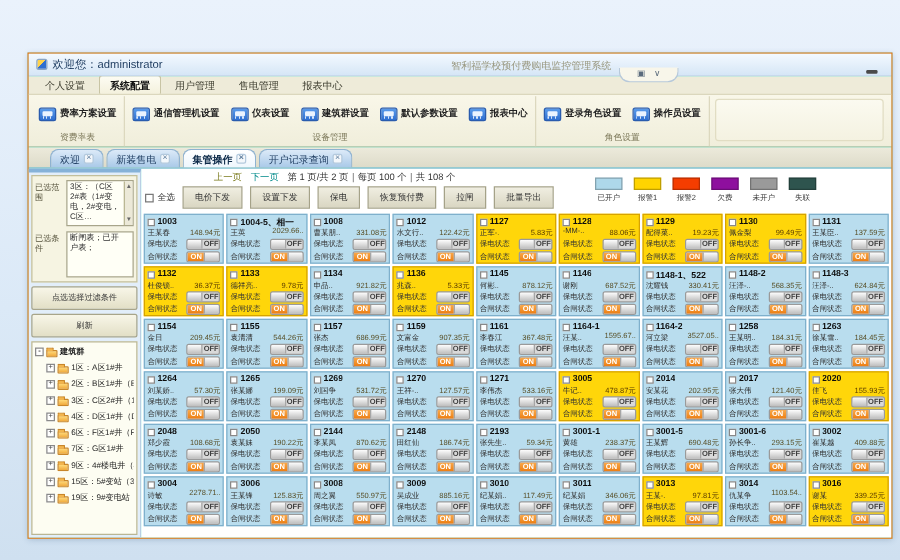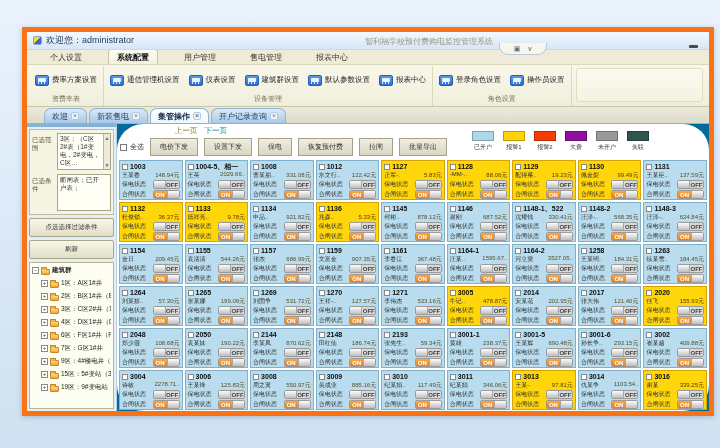--- a/index.html
+++ b/index.html
@@ -1,51 +1,51 @@
 <!DOCTYPE html>
 <html><head>
 <meta charset="utf-8">
 <style>
   * { box-sizing: border-box; margin: 0; padding: 0; }
   html,body { width:720px; height:448px; overflow:hidden; }
   body { font-family:"Liberation Sans", sans-serif; position:relative;
          background:linear-gradient(180deg,#eaf2fc 0%,#dbe9f7 55%,#cfe0f0 100%); }
 
-  #window { position:absolute; left:22px; top:27px; width:692px; height:389px;
-            background:#0369a1; border:5px solid #f97316; box-shadow:0 1px 5px rgba(50,85,125,.3);
+  #window { position:absolute; left:22px; top:42px; width:692px; height:389px;
+            background:#5eead4; border:1px solid #f97316; box-shadow:0 1px 5px rgba(50,85,125,.3);
             display:flex; flex-direction:column; }
 
   
   #titlebar { height:18px; background:linear-gradient(#f3f9ff,#d6e6f6);
               border-bottom:1px solid #c7d9ec; position:relative;
               display:flex; align-items:center; padding:0 6px; flex:none; }
   .app-icon { width:9px; height:9px; border-radius:2px; flex:none;
               background:linear-gradient(135deg,#ffd24a 0 45%,#2f6fd0 45% 100%);
               border:1px solid #8aa5c4; }
   .welcome { font-size:9px; color:#1c3a5e; margin-left:4px; }
   #app-title { position:absolute; left:338px; top:4px; font-size:8px; color:#98977f; white-space:nowrap; }
   #collapse-pill { position:absolute; left:472px; top:11px; width:48px; height:12px;
                    background:#f8f6ea; border:1px solid #b7c9da; border-top:none;
                    border-radius:0 0 9px 9px; display:flex; align-items:center;
                    justify-content:center; gap:7px; font-size:7px; color:#5b6b7c; line-height:1; }
   #min-dash { position:absolute; right:11px; top:13px; width:9px; height:3px;
               background:#4a4a4a; border-radius:1px; }
 
   
   #ribbon-tab-bar { height:15px; background:#eeebd9; border-bottom:1px solid #dbd7bd;
-                    display:flex; align-items:flex-end; padding-left:15px; gap:18px; flex:none; }
+                    display:flex; align-items:flex-end; padding-left:5px; gap:3px; flex:none; }
   .rtab { font-size:8px; color:#3a3a2c; padding:2px 8px 1px; }
   .rtab.active { background:linear-gradient(#fdfcf3,#f4f1dd); border:1px solid #c8c4a4;
                  border-bottom:none; border-radius:3px 3px 0 0; font-weight:bold; color:#111; }
 
   #ribbon { height:42px; background:linear-gradient(#f9f7e9,#f0eedb);
             border-bottom:1px solid #c9c5a9; display:flex; padding:1px 2px 0; flex:none; }
   .rgroup { display:flex; flex-direction:column; border-right:1px solid #dcd8be; padding:1px 4px 0; }
   .rbuttons { flex:1; display:flex; align-items:center; gap:5px; }
-  .rbutton { display:flex; align-items:center; gap:3px; font-size:7.5px; color:#222; padding:1px 2px; }
+  .rbutton { display:flex; align-items:center; gap:3px; font-size:7.5px; color:#222; padding:1px 2px;font-weight:bold; }
   .monitor-icon { width:14px; height:11px; flex:none; position:relative;
                   background:linear-gradient(#5a9bea,#2f6fd0); border:1px solid #2a5cae; border-radius:2px; }
   .monitor-icon::before { content:""; position:absolute; left:2px; top:2px; right:2px; height:4px;
                           background:#eaf3ff; border-radius:1px; }
   .monitor-icon::after { content:""; position:absolute; left:2px; bottom:1px; right:2px; height:2px;
                          background:repeating-linear-gradient(90deg,#dce9fa 0 1px,transparent 1px 3px); }
   .rgroup-label { font-size:7px; color:#7a7657; text-align:center; padding:1px 0 2px; }
   #ribbon-spacer { flex:1; margin:2px 4px 4px; background:linear-gradient(#fbfaf0,#f4f2e1);
                    border:1px solid #e1ddc3; border-radius:3px; }
 
@@ -83,21 +83,21 @@
   .trow.child { padding-left:9px; }
   .trow.root { font-weight:bold; }
   .expander { width:7px; height:7px; flex:none; border:1px solid #8a8a8a; background:#fff;
               font-size:6px; line-height:5px; text-align:center; color:#444; }
   .folder-icon { width:9px; height:6px; flex:none; position:relative; border-radius:1px;
                  background:linear-gradient(#ffd977,#f0a93c); border:1px solid #c8862a; margin-top:2px; }
   .folder-icon::before { content:""; position:absolute; top:-3px; left:-1px; width:4px; height:2px;
                          background:#f2b54e; border:1px solid #c8862a; border-bottom:none;
                          border-radius:1px 1px 0 0; }
 
-  #main { flex:1; background:#fff; position:relative; min-width:0;border-radius:26px; }
+  #main { flex:1; background:#fff; position:relative; min-width:0; }
   #pager { position:absolute; left:58px; top:2px; display:flex; gap:7px; align-items:center;
            font-size:7.5px; color:#333; white-space:nowrap; }
   .pglink.prev { color:#7c7c1e; }
   .pglink.next { color:#008b8b; }
   #actions { position:absolute; left:3px; top:14px; display:flex; gap:6px; align-items:center; }
   .select-all { font-size:7px; color:#333; display:flex; gap:3px; align-items:center; }
   .chk { width:7px; height:7px; border:1px solid #7a7a7a; background:#fff; flex:none; }
   .act-btn { background:linear-gradient(#f0eee1,#d9d6c2); border:1px solid #a5a288;
              font-size:7px; color:#333; text-align:center; padding:3px 9px; white-space:nowrap; }
   #legend { position:absolute; right:60px; top:7px; display:flex; gap:9px; }
@@ -296,20 +296,21 @@
             <span class="folder-icon"></span>
             <span>19区：9#变电站（2#…</span>
           </div>
         </div>
     </div>
 
     <div id="main">
       <div id="pager">
         <span class="pglink prev">上一页</span>
         <span class="pglink next">下一页</span>
+        <span>第 1 页/共 2 页｜每页 100 个｜共 108 个</span>
       </div>
       <div id="actions">
         <span class="select-all">
           <span class="chk"></span>
           <span>全选</span>
         </span>
       <div class="act-btn">电价下发</div>
           <div class="act-btn">设置下发</div>
           <div class="act-btn">保电</div>
           <div class="act-btn">恢复预付费</div>

